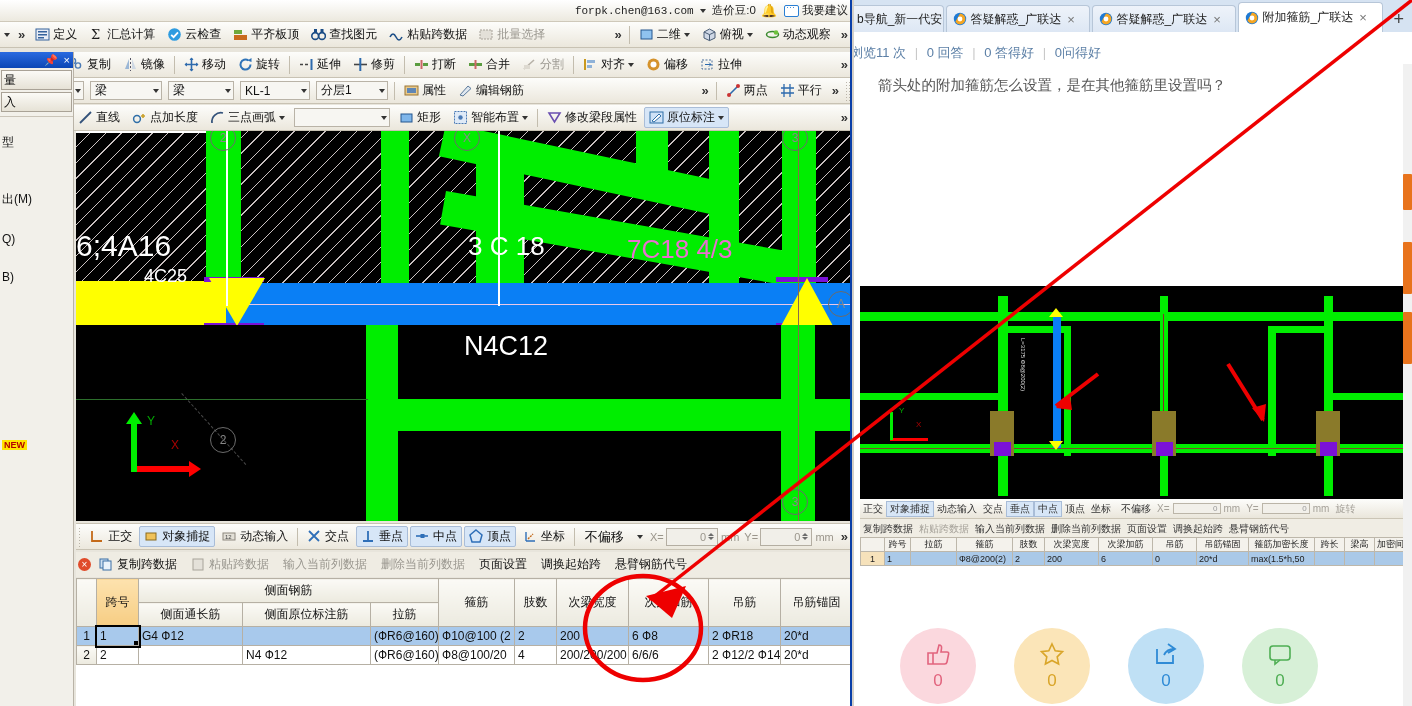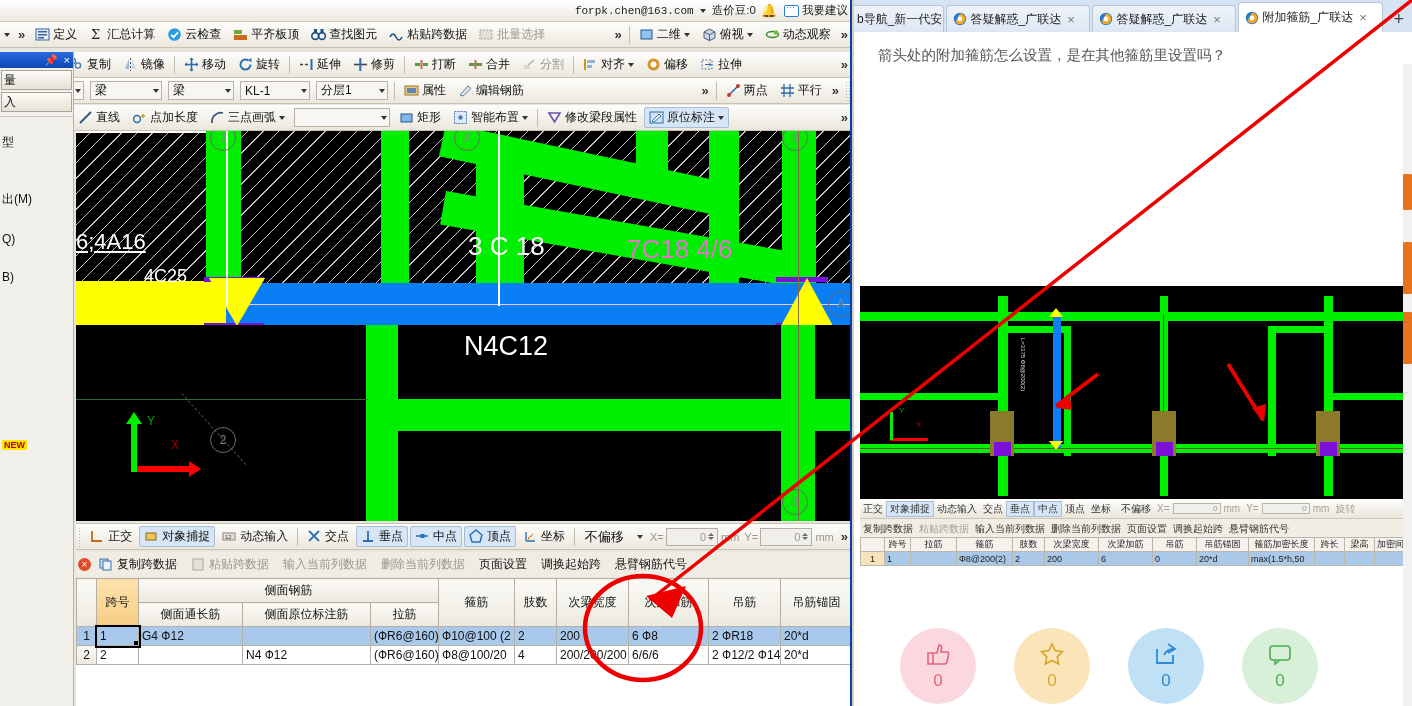--- a/index.html
+++ b/index.html
@@ -607,24 +607,24 @@
       <div style="position:absolute;left:0;top:194px;width:776px;height:196px;background:#000;"></div>
       <div class="gbar" style="left:705px;top:194px;width:34px;height:196px;"></div>
       <div class="gbar" style="left:290px;top:194px;width:32px;height:196px;"></div>
       <div class="gbar" style="left:322px;top:268px;width:454px;height:32px;"></div>
       <div style="position:absolute;left:0;top:268px;width:292px;height:1px;background:#2c6f2c;"></div>
 
       <div style="position:absolute;left:422px;top:0;width:1.5px;height:175px;background:#ffffff;"></div>
       <div style="position:absolute;left:150px;top:0;width:1.5px;height:175px;background:#ffffff;"></div>
       <div style="position:absolute;left:722px;top:0;width:1px;height:390px;background:#8a6a4a;"></div>
 
-      <div class="cadtext" style="left:0px;top:98px;font-size:22px;text-decoration:underline;">6;4A16</div>
+      <div class="cadtext" style="left:0px;top:98px;font-size:30px;">6;4A16</div>
       <div class="cadtext" style="left:68px;top:135px;font-size:18px;">4C25</div>
       <div class="cadtext" style="left:392px;top:100px;font-size:26px;">3 C 18</div>
-      <div class="cadtext pink" style="left:551px;top:103px;font-size:26px;">7C18 4/6</div>
+      <div class="cadtext pink" style="left:551px;top:103px;font-size:26px;">7C18 4/3</div>
       <div class="cadtext" style="left:388px;top:200px;font-size:27px;">N4C12</div>
 
       <div class="axisbub" style="left:134px;top:-6px;">2</div>
       <div class="axisbub" style="left:378px;top:-6px;">X</div>
       <div class="axisbub" style="left:706px;top:-6px;">3</div>
       <div class="axisbub" style="left:752px;top:160px;">A</div>
       <div class="axisbub" style="left:134px;top:296px;">2</div>
       <div class="axisbub" style="left:706px;top:358px;">3</div>
 
       <div style="position:absolute;left:55px;top:285px;width:70px;height:60px;">
@@ -876,20 +876,29 @@
               <circle cx="7" cy="7" r="2.4" fill="#fff"></circle>
             </svg></span>
         <span>附加箍筋_广联达</span>
         <span class="tabclose">×</span>
       </div>
       <div class="newtab">+</div>
     </div>
 
     <div class="page">
 
+      <div class="q-meta">
+        <span>浏览11 次</span>
+        <span class="sep2">|</span>
+        <span>0 回答</span>
+        <span class="sep2">|</span>
+        <span>0 答得好</span>
+        <span class="sep2">|</span>
+        <span>0问得好</span>
+      </div>
 
       <div class="q-body">箭头处的附加箍筋怎么设置，是在其他箍筋里设置吗？</div>
 
       <div class="embed">
 
         <div class="gbar" style="left:0;top:26px;width:552px;height:9px;"></div>
         <div class="gbar" style="left:0;top:107px;width:140px;height:7px;"></div>
         <div class="gbar" style="left:138px;top:10px;width:10px;height:200px;"></div>
         <div class="gbar" style="left:148px;top:40px;width:62px;height:7px;"></div>
         <div class="gbar" style="left:204px;top:40px;width:7px;height:130px;"></div>

